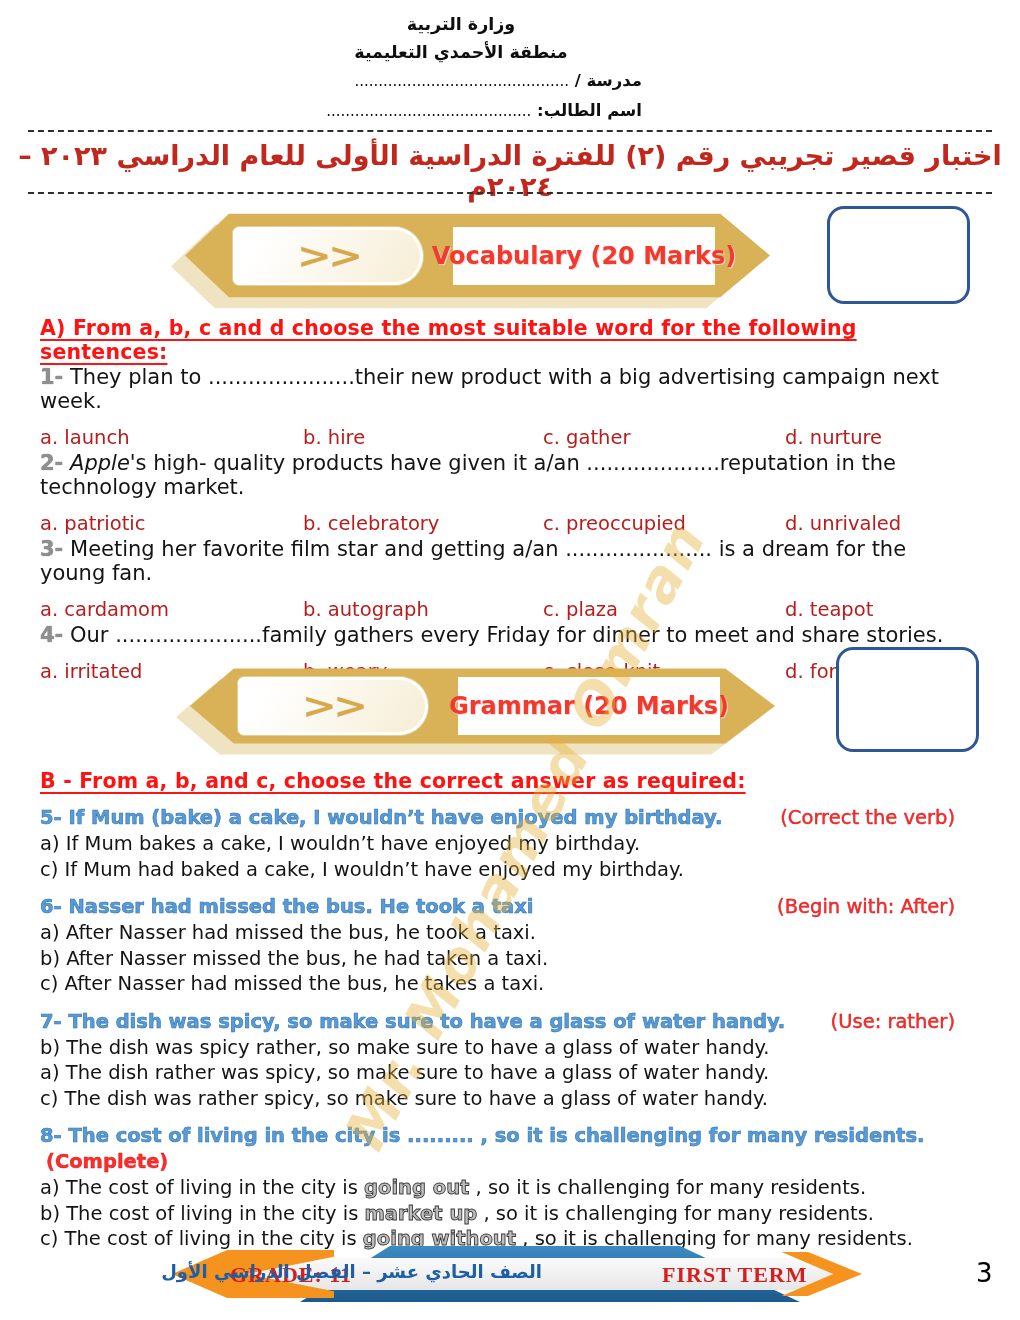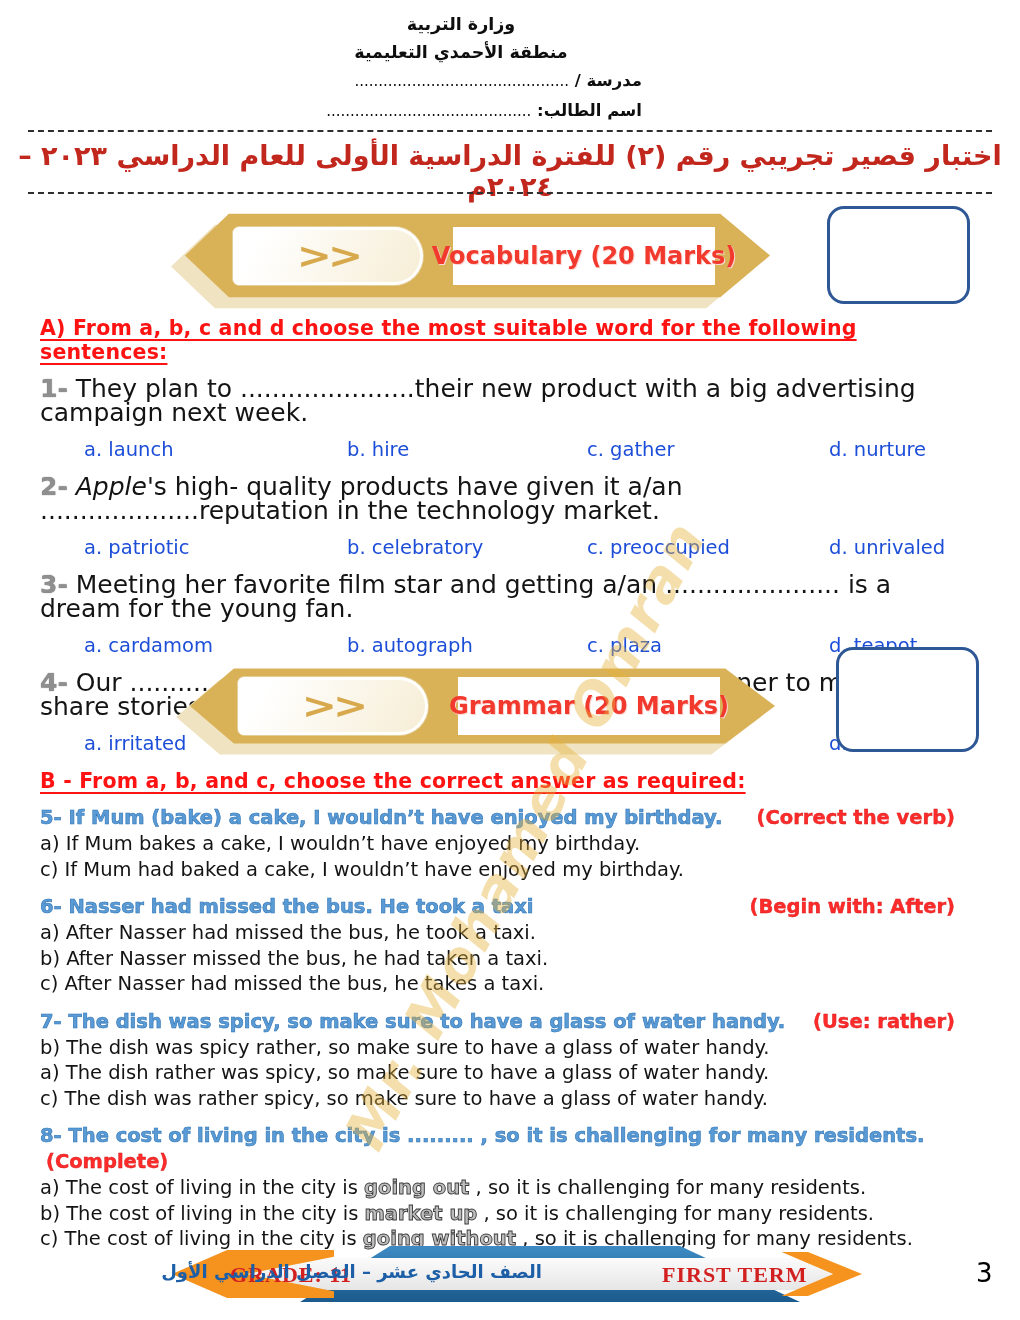--- a/index.html
+++ b/index.html
@@ -37,31 +37,31 @@
   .banner-label span { color:#f2392e; font-weight:bold; font-size:24px; text-shadow:1px 1px 0 #fbd6d2; white-space:nowrap; }
 
   .marks-box { position:absolute; background:#fff; border:3px solid #2e5795; border-radius:17px; }
   #marks-a { left:827px; top:206px; width:137px; height:92px; }
   #marks-b { left:836px; top:647px; width:137px; height:99px; }
 
   
   .sec-a { position:absolute; left:40px; top:316px; width:926px; }
   .sec-head { color:#ff1212; font-weight:bold; font-size:20.5px; line-height:24px;
     text-decoration:underline; text-underline-offset:4px; letter-spacing:0.2px; }
-  .row-q { margin-top:13px; font-size:25px; line-height:24px; color:#141414; }
+  .row-q { margin-top:1px; font-size:21px; line-height:24px; color:#141414; }
   .row-q .qnum { color:#8f8f8f; font-weight:bold; text-shadow:0 0 1px #555; }
   .row-opts { margin-top:13px; display:grid; grid-template-columns:263px 240px 242px 1fr;
-    font-size:19.5px; line-height:24px; color:#1d4ed8;margin-left:44px; }
+    font-size:19.5px; line-height:24px; color:#b91c1c; }
 
   
   .sec-b { position:absolute; left:40px; top:769px; width:915px; }
   .gq { margin-top:12px; }
   .gq-stem { position:relative; font-size:19.5px; line-height:26px; font-weight:600;
     color:#5b9bd5; -webkit-text-stroke:0.6px #2e74b5; }
-  .gq-note { position:absolute; right:0; top:0; color:#ff2b2b; font-weight:bold; -webkit-text-stroke:0.4px #d01616; }
+  .gq-note { position:absolute; right:0; top:0; color:#ff2b2b; font-weight:normal; -webkit-text-stroke:0.4px #d01616; }
   .gq-note-inline { color:#ff2b2b; font-weight:bold; margin-left:6px; -webkit-text-stroke:0.4px #d01616; }
   .gq-opt { font-size:19.5px; line-height:25.5px; color:#141414; -webkit-text-stroke:0; }
   .outline-word { color:#bdbdbd; font-weight:600; -webkit-text-stroke:0.9px #3a3a3a; }
 
   
   .watermark { position:absolute; left:525px; top:835px; transform:translate(-50%,-50%) rotate(-62deg);
     font-size:57px; font-weight:bold; font-style:italic; color:#e6b23c; opacity:.42;
     white-space:nowrap; z-index:20; pointer-events:none; letter-spacing:2px; }
 
   

